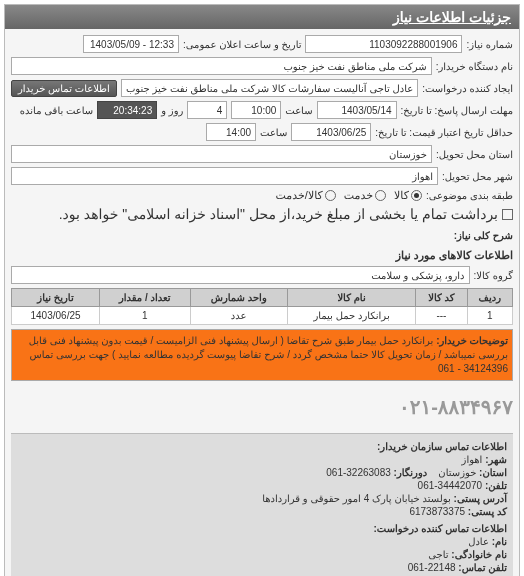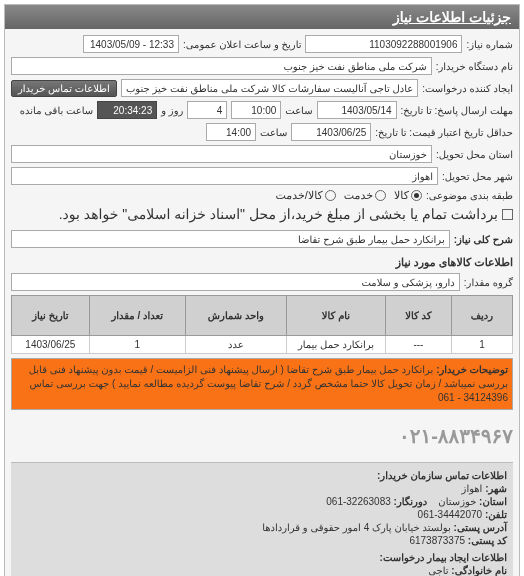--- a/index.html
+++ b/index.html
@@ -105,21 +105,21 @@
 }
 .table {
   width: 100%;
   border-collapse: collapse;
   font-size: 10px;
   background: #fff;
 }
 .table th {
   background: #d0d0d0;
   border: 1px solid #999;
-  padding: 14px;
+  padding: 3px;
   font-weight: bold;
 }
 .table td {
   border: 1px solid #ccc;
   padding: 3px;
   text-align: center;
 }
 .note-box {
   background: #f97316;
   border: 1px solid #aaa;
@@ -217,27 +217,26 @@
       </div>
     </div>
 
     <div class="row">
       <span class="checkbox"></span>
       <span class="label" style="font-size:14px">برداشت تمام یا بخشی از مبلغ خرید،از محل "اسناد خزانه اسلامی" خواهد بود.</span>
     </div>
 
     <div class="row" style="margin-top:8px">
       <span class="label" style="font-weight:bold">شرح کلی نیاز:</span>
-      <span class="field flex1">برانکارد حمل بیمار طبق شرح تقاضا</span>
     </div>
 
     <div class="section-title">اطلاعات کالاهای مورد نیاز</div>
 
     <div class="row">
-      <span class="label">گروه مقدار:</span>
+      <span class="label">گروه کالا:</span>
       <span class="field flex1">دارو، پزشکی و سلامت</span>
     </div>
 
     <table class="table">
       <thead>
         <tr>
           <th>ردیف</th>
           <th>کد کالا</th>
           <th>نام کالا</th>
           <th>واحد شمارش</th>
@@ -282,21 +281,25 @@
         <span>34442070-061</span>
       </div>
       <div class="info-line">
         <b>آدرس پستی:</b>
         <span>بولستد خیابان پارک 4 امور حقوقی و قراردادها</span>
       </div>
       <div class="info-line">
         <b>کد پستی:</b>
         <span>6173873375</span>
       </div>
-      <div class="info-line" style="margin-top:4px"><b>اطلاعات ایجاد بیمار درخواست:</b></div>
+      <div class="info-line" style="margin-top:4px"><b>اطلاعات تماس کننده درخواست:</b></div>
+      <div class="info-line">
+        <b>نام:</b>
+        <span>عادل</span>
+      </div>
       <div class="info-line">
         <b>نام خانوادگی:</b>
         <span>تاجی</span>
       </div>
       <div class="info-line">
         <b>تلفن تماس:</b>
         <span>22148-061</span>
       </div>
     </div>
 

